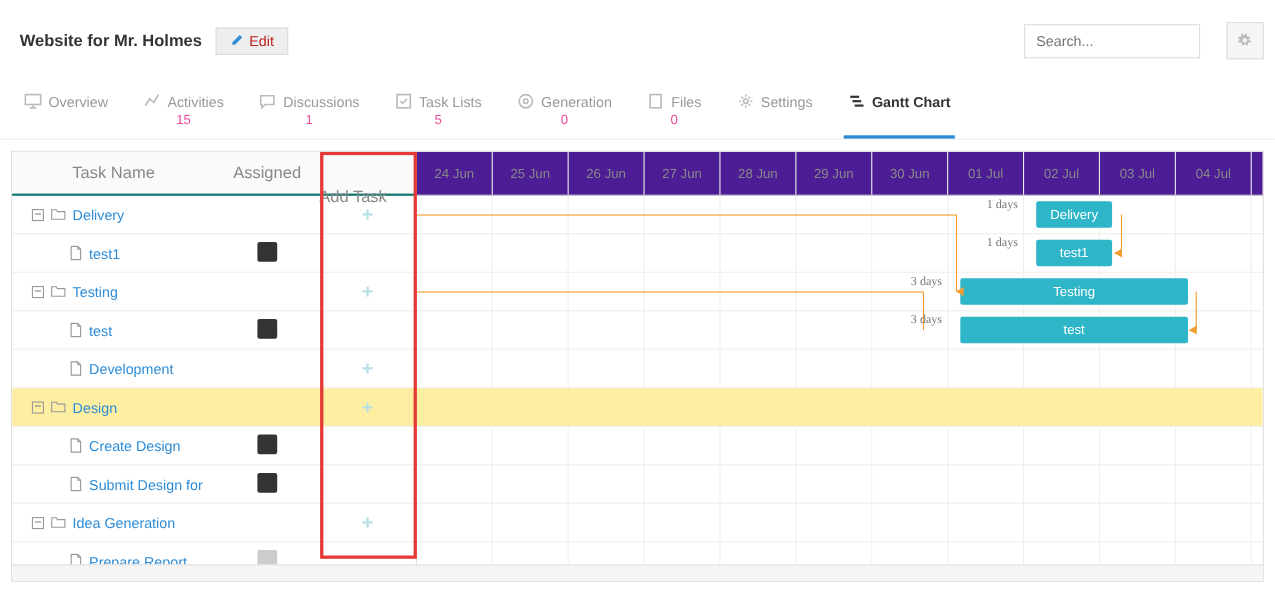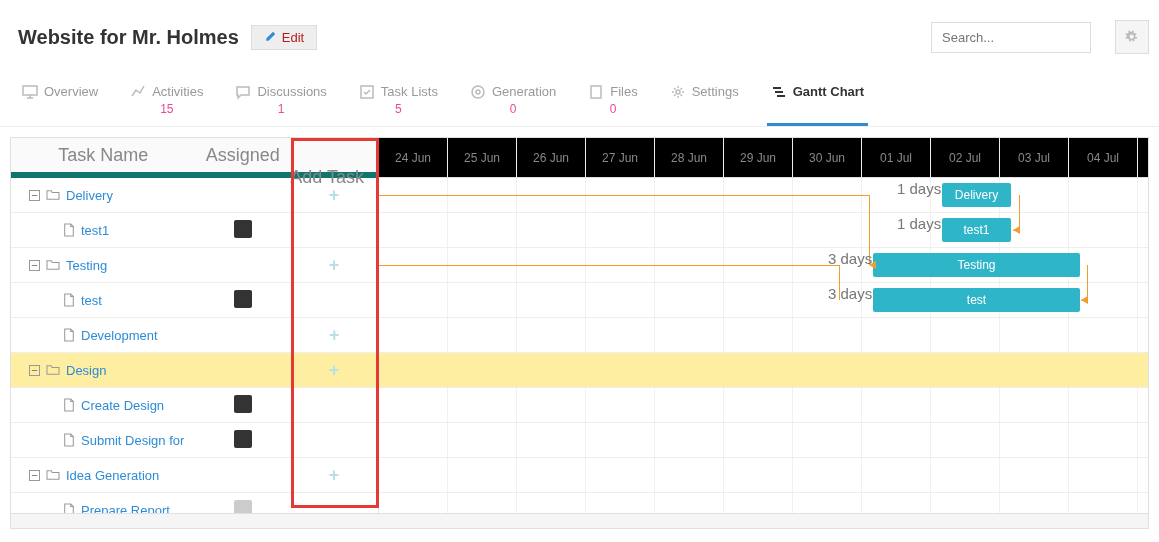--- a/index.html
+++ b/index.html
@@ -1,65 +1,65 @@
 <!DOCTYPE html>
 <html><head>
 <meta charset="utf-8">
 <style>
   * { box-sizing: border-box; margin: 0; padding: 0; }
   body { font-family: -apple-system, "Segoe UI", Arial, sans-serif; font-size: 13px; color: #666; background: #fff; }
   
   .header { display: flex; align-items: center; padding: 20px 10px 10px 18px; }
-  .header h1 { font-size: 20px; font-weight: bold; color: #333; margin-right: 12px; }
+  .header h1 { font-size: 15px; font-weight: bold; color: #333; margin-right: 12px; }
   .edit-btn { background: #eee; border: 1px solid #ddd; padding: 4px 12px; color: #b91c1c; font-size: 13px; cursor: pointer; display: flex; align-items: center; gap: 6px; }
   .edit-btn svg { width: 12px; height: 12px; }
   .header-right { margin-left: auto; display: flex; align-items: center; gap: 24px; }
   .search-input { border: 1px solid #ddd; padding: 7px 10px; width: 160px; font-size: 13px; color: #999; }
   .gear-btn { width: 34px; height: 34px; border: 1px solid #ddd; background: #f5f5f5; cursor: pointer; display: flex; align-items: center; justify-content: center; }
   
   .tabs { display: flex; gap: 24px; padding: 10px 18px 0 18px; border-bottom: 1px solid #eee; }
   .tab { display: flex; flex-direction: column; align-items: center; padding: 10px 4px; color: #999; cursor: pointer; }
-  .tab-row { display: flex; align-items: flex-start; gap: 6px; }
+  .tab-row { display: flex; align-items: center; gap: 6px; }
   .tab-count { font-size: 12px; color: #ec4899; margin-top: 2px; }
   .tab.active { color: #333; border-bottom: 3px solid #2e8cd6; font-weight: 600; }
   .tab svg { width: 16px; height: 16px; }
   
   .gantt-container { display: flex; border: 1px solid #e0e0e0; margin: 10px; position: relative; overflow: hidden; }
   .gantt-container::before { content: ''; position: absolute; left: 0; right: 0; bottom: 0; height: 14px; background: #f5f5f5; border-top: 1px solid #e0e0e0; z-index: 5; }
   
   .left-panel { width: 368px; border-right: 1px solid #e0e0e0; }
-  .lp-header { display: flex; height: 40px; border-bottom: 6px solid #0f766e; align-items: center; text-align: center; color: #888; font-size: 18px; background: #fafafa; }
+  .lp-header { display: flex; height: 40px; border-bottom: 2px solid #0f766e; align-items: center; text-align: center; color: #888; font-size: 15px; background: #fafafa; }
   .lp-h-name { width: 185px; text-align: center; }
   .lp-h-assigned { width: 95px; text-align: center; }
   .lp-h-add { width: 88px; text-align: left; margin-top: 44px; }
   
   .task-row { display: flex; height: 35px; align-items: center; border-bottom: 1px solid #eee; }
   .task-row.highlight { background: #fdeea2; }
   .task-name { width: 185px; display: flex; align-items: center; gap: 6px; padding-left: 18px; }
   .task-name a { color: #2e8cd6; text-decoration: none; }
   .task-child .task-name { padding-left: 52px; }
   .task-assigned { width: 95px; text-align: center; }
   .task-add { width: 88px; text-align: center; }
   .avatar { width: 18px; height: 18px; background: #ccc; display: inline-block; border-radius: 2px; }
   .avatar.dark { background: #333; }
   .plus-icon { color: #b8e0e6; font-size: 18px; font-weight: bold; cursor: pointer; }
   .minus-box { width: 11px; height: 11px; border: 1px solid #999; display: inline-flex; align-items: center; justify-content: center; font-size: 11px; line-height: 1; cursor: pointer; color: #666; }
   
   .right-panel { flex: 1; position: relative; overflow: hidden; }
-  .rp-header { display: flex; height: 40px; border-bottom: 1px solid #e0e0e0; background: #000000; }
+  .rp-header { display: flex; height: 40px; border-bottom: 1px solid #e0e0e0; background: #4c1d95; }
   .date-col { width: 69px; text-align: center; border-right: 1px solid #eee; font-size: 12px; color: #888; display: flex; align-items: center; justify-content: center; }
   
   .rp-body { position: relative; }
   .gantt-row { height: 35px; border-bottom: 1px solid #eee; position: relative; }
   .gantt-row.highlight { background: #fdeea2; }
   .grid-lines { position: absolute; top: 0; bottom: 0; left: 0; right: 0; display: flex; pointer-events: none; }
   .grid-col { width: 69px; border-right: 1px solid #f0f0f0; }
   
   .bar { position: absolute; height: 24px; background: #2eb5c8; color: #fff; font-size: 12px; display: flex; align-items: center; justify-content: center; border-radius: 2px; z-index: 2; }
-  .duration-label { position: absolute; font-size: 15px; color: #777; z-index: 2; white-space: nowrap; }
+  .duration-label { position: absolute; font-size: 11px; color: #777; z-index: 2; white-space: nowrap; font-family: Liberation Serif, serif; }
   
   .connector { position: absolute; z-index: 1; }
   .connector.h { height: 0; border-top: 1.5px solid #f29d2e; }
   .connector.v { width: 0; border-left: 1.5px solid #f29d2e; }
   .arrow-left { position: absolute; width: 0; height: 0; border-top: 4px solid transparent; border-bottom: 4px solid transparent; border-right: 7px solid #f29d2e; z-index: 2; }
   
   .red-box { position: absolute; border: 3px solid #e53935; pointer-events: none; z-index: 10; }
   
   .folder-icon { width: 14px; height: 12px; display: inline-block; }
   .doc-icon { width: 12px; height: 14px; display: inline-block; }

